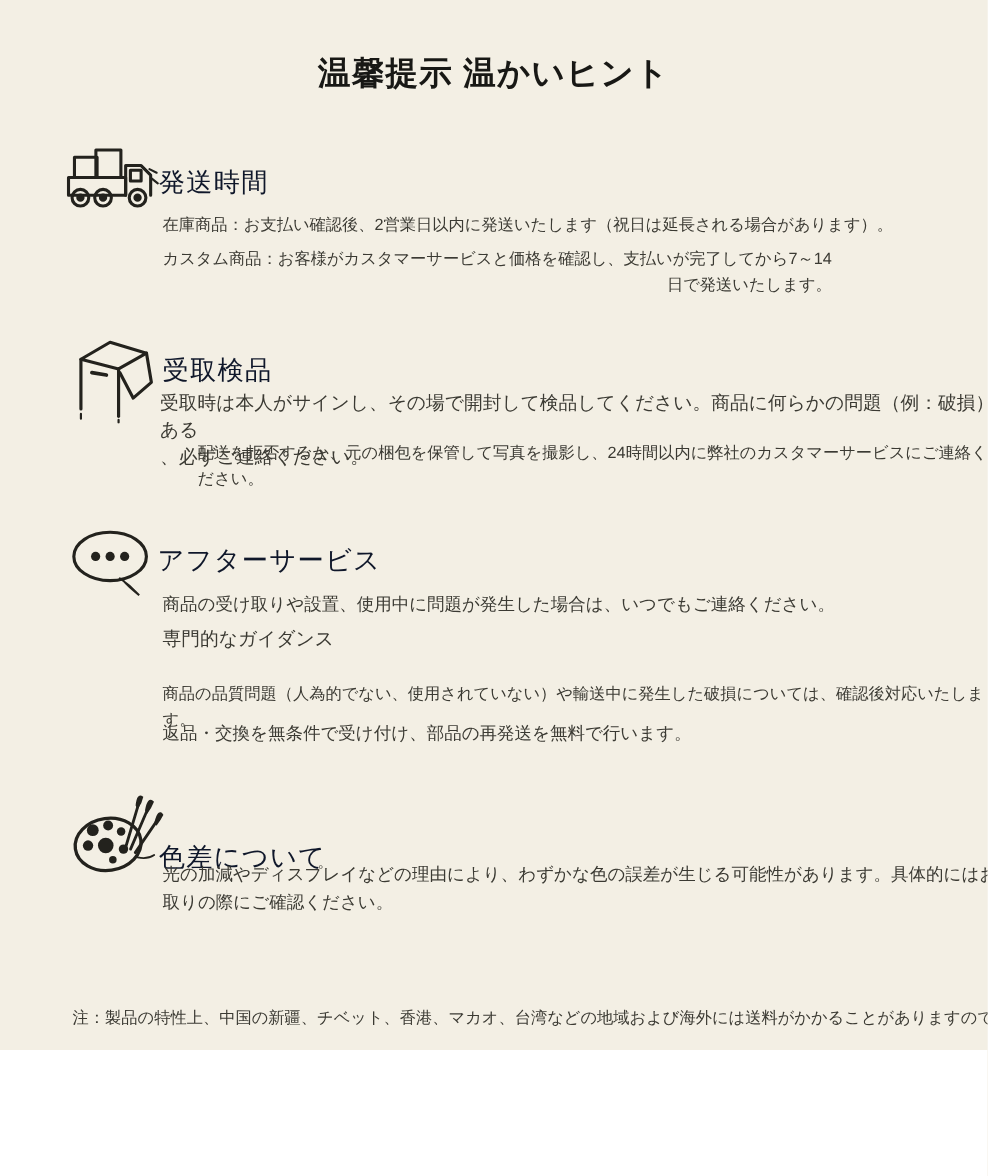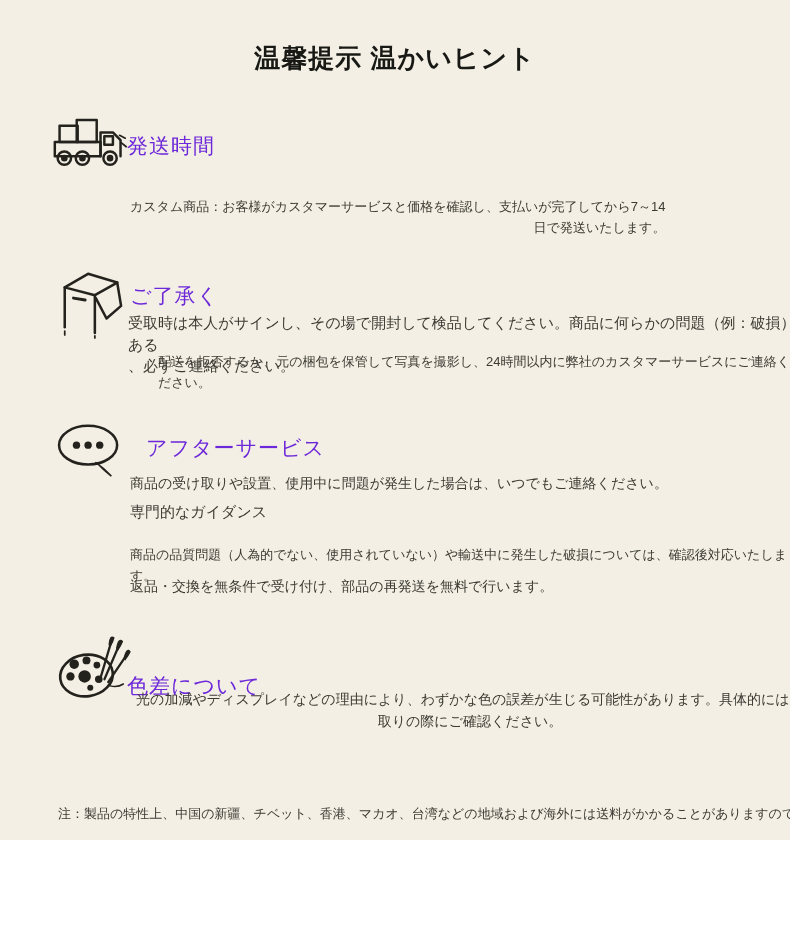--- a/index.html
+++ b/index.html
@@ -14,42 +14,42 @@
   }
   .page-title{
     position:absolute;top:41px;left:0;width:790px;
     text-align:center;
     font-size:26px;font-weight:bold;letter-spacing:1px;
     color:#181815;
   }
   .sec-icon{position:absolute;color:#23221d;}
   .sec-heading{
     position:absolute;
-    font-size:21px;font-weight:500;color:#6d28d9;letter-spacing:1px;
+    font-size:21px;font-weight:500;color:#0f172a;letter-spacing:1px;
     white-space:nowrap;
   }
   .para{
     position:absolute;
     white-space:pre-line;
     line-height:21px;font-size:13px;
     color:#3b3a33;
   }
-  .para.fs14{font-size:14px;line-height:22px;text-align:center;}
+  .para.fs14{font-size:14px;line-height:22px;}
   .para.fs15{font-size:15px;line-height:21.5px;}
   .para.nowrap{white-space:nowrap;}
   svg{display:block;}
   
   #icon-truck{left:51px;top:114px;}
   #icon-box{left:56px;top:263px;}
   #icon-bubble{left:52px;top:420px;}
   #icon-palette{left:55px;top:633px;}
   
   #h-shipping{left:127px;top:132px;}
   #h-inspection{left:130px;top:282px;}
-  #h-service{left:146px;top:434px;}
+  #h-service{left:126px;top:434px;}
   #h-color{left:127px;top:672px;text-align:right;}
   
   #s1p1{left:130px;top:169px;}
   #s1p2{left:130px;top:196px;text-align:right;}
   #s2p1{left:128px;top:312px;width:690px;}
   #s2p2{left:130px;top:351px;margin-left:28px;}
   #s3p1{left:130px;top:472px;}
   #s3p2{left:130px;top:501px;}
   #s3p3{left:130px;top:544px;}
   #s3p4{left:130px;top:575px;}
@@ -75,34 +75,35 @@
       <circle cx="14" cy="46" r="7"></circle>
         <circle cx="14" cy="46" r="2.2" fill="currentColor"></circle>
       <circle cx="33" cy="46" r="7"></circle>
         <circle cx="33" cy="46" r="2.2" fill="currentColor"></circle>
       <circle cx="62" cy="46" r="7"></circle>
         <circle cx="62" cy="46" r="2.2" fill="currentColor"></circle>
       <path d="M72 22 l6 3 M74 30 l5 4" stroke-width="1.8"></path>
     </svg>
   </div>
   <div class="sec-heading" id="h-shipping">発送時間</div>
+  <div class="para" id="s1p1">在庫商品：お支払い確認後、2営業日以内に発送いたします（祝日は延長される場合があります）。</div>
   <div class="para" id="s1p2">カスタム商品：お客様がカスタマーサービスと価格を確認し、支払いが完了してから7～14
 日で発送いたします。</div>
 
   <div class="sec-icon" id="icon-box">
     <svg width="68" height="76" viewBox="0 0 70 78" fill="none" stroke="currentColor" stroke-width="2.6" stroke-linejoin="round" stroke-linecap="round">
       <path d="M9 25 L33 11 L63 20 L40 33 Z"></path>
       <path d="M9 25 L9 66"></path>
       <path d="M40 33 L40 72"></path>
       <path d="M63 20 L67 44 L52 57 L41 36"></path>
       <path d="M18 36 L30 38" stroke-width="3"></path>
       <path d="M9 70 l0 4 M40 75 l0 2" stroke-width="1.8"></path>
     </svg>
   </div>
-  <div class="sec-heading" id="h-inspection">ご了承く</div>
+  <div class="sec-heading" id="h-inspection">受取検品</div>
   <div class="para fs15" id="s2p1">受取時は本人がサインし、その場で開封して検品してください。商品に何らかの問題（例：破損）がある
 、必ずご連絡ください。</div>
   <div class="para" id="s2p2">配送を拒否するか、元の梱包を保管して写真を撮影し、24時間以内に弊社のカスタマーサービスにご連絡ください。</div>
 
   <div class="sec-icon" id="icon-bubble">
     <svg width="78" height="60" viewBox="0 0 80 62" fill="none" stroke="currentColor" stroke-width="2.6" stroke-linecap="round">
       <ellipse cx="37" cy="26" rx="30" ry="20"></ellipse>
       <path d="M45 44 Q54 50 61 58 Q52 51 47 45" fill="currentColor" stroke-width="1.6"></path>
       <circle cx="25" cy="26" r="3.8" fill="currentColor" stroke="none"></circle>
       <circle cx="37" cy="26" r="3.8" fill="currentColor" stroke="none"></circle>

